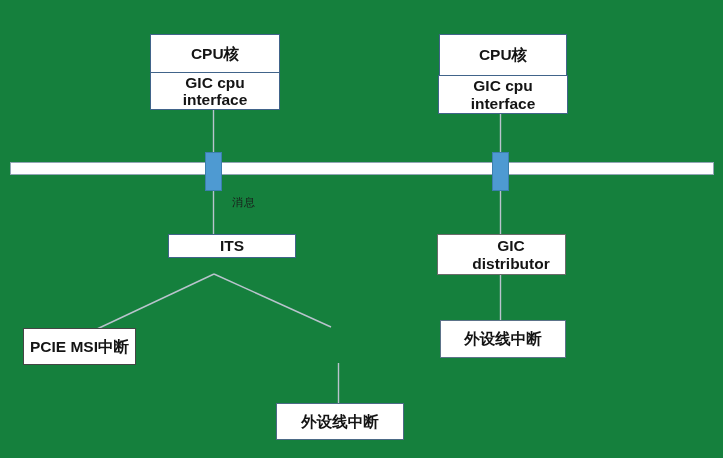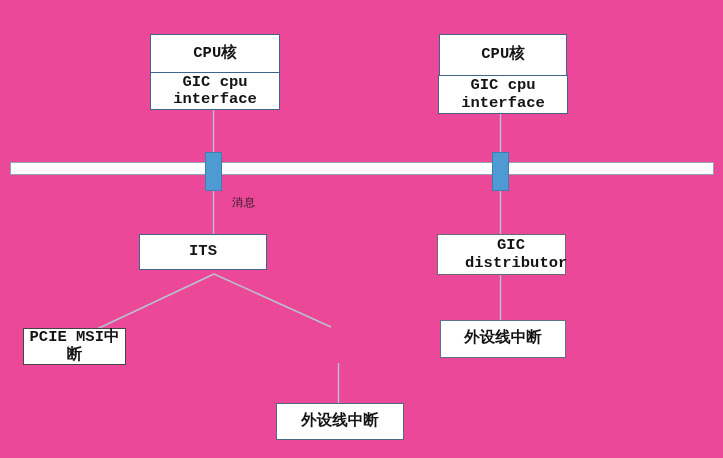--- a/index.html
+++ b/index.html
@@ -1,18 +1,18 @@
 <!DOCTYPE html>
 <html><head>
 <meta charset="utf-8">
 <style>
   html,body{margin:0;padding:0;background:#ffffff;}
   .canvas{
-    position:relative;width:723px;height:458px;background:#ec4899;
-    font-family:Liberation Mono, monospace;overflow:hidden;
+    position:relative;width:723px;height:458px;background:#15803d;
+    font-family:Liberation Sans, sans-serif;overflow:hidden;
   }
   svg.lines{position:absolute;left:0;top:0;width:723px;height:458px;z-index:1;pointer-events:none;}
   svg.lines line{stroke:#b9c3cd;stroke-width:1.4;}
   .bus{
     position:absolute;left:10px;top:162px;width:704px;height:13px;z-index:2;
     background:#fdfeff;border:1.5px solid #90a4b4;box-sizing:border-box;
   }
   .conn{
     position:absolute;width:17px;height:39px;top:152px;z-index:4;
     background:#4e9ad2;border:1.5px solid #3c7fae;box-sizing:border-box;
@@ -33,23 +33,23 @@
   .lbl-narrow2{display:inline-block;max-width:92px;}
   .floating-label{
     position:absolute;left:232px;top:195px;z-index:3;
     font-size:11px;font-weight:400;color:#1a1a1a;letter-spacing:1px;
   }
   
   #n-left-cpu{left:150px;top:34px;width:130px;height:40px;}
   #n-left-gci{left:150px;top:72px;width:130px;height:38px;}
   #n-right-cpu{left:439px;top:34px;width:128px;height:42px;}
   #n-right-gci{left:438px;top:75px;width:130px;height:39px;}
-  #n-its{left:139px;top:234px;width:128px;height:36px;align-items:center;}
+  #n-its{left:168px;top:234px;width:128px;height:24px;align-items:center;}
   #n-gicd{left:437px;top:234px;width:129px;height:41px;}
-  #n-pcie{left:23px;top:328px;width:103px;height:37px;}
+  #n-pcie{left:23px;top:328px;width:113px;height:37px;}
   #n-mbigen{left:274px;top:326px;width:128px;height:38px;}
   #n-periph-r{left:440px;top:320px;width:126px;height:38px;}
   #n-periph-b{left:276px;top:403px;width:128px;height:37px;}
 </style>
 </head>
 <body>
 
 <div class="canvas">
 
   <svg class="lines" viewBox="0 0 723 458">

